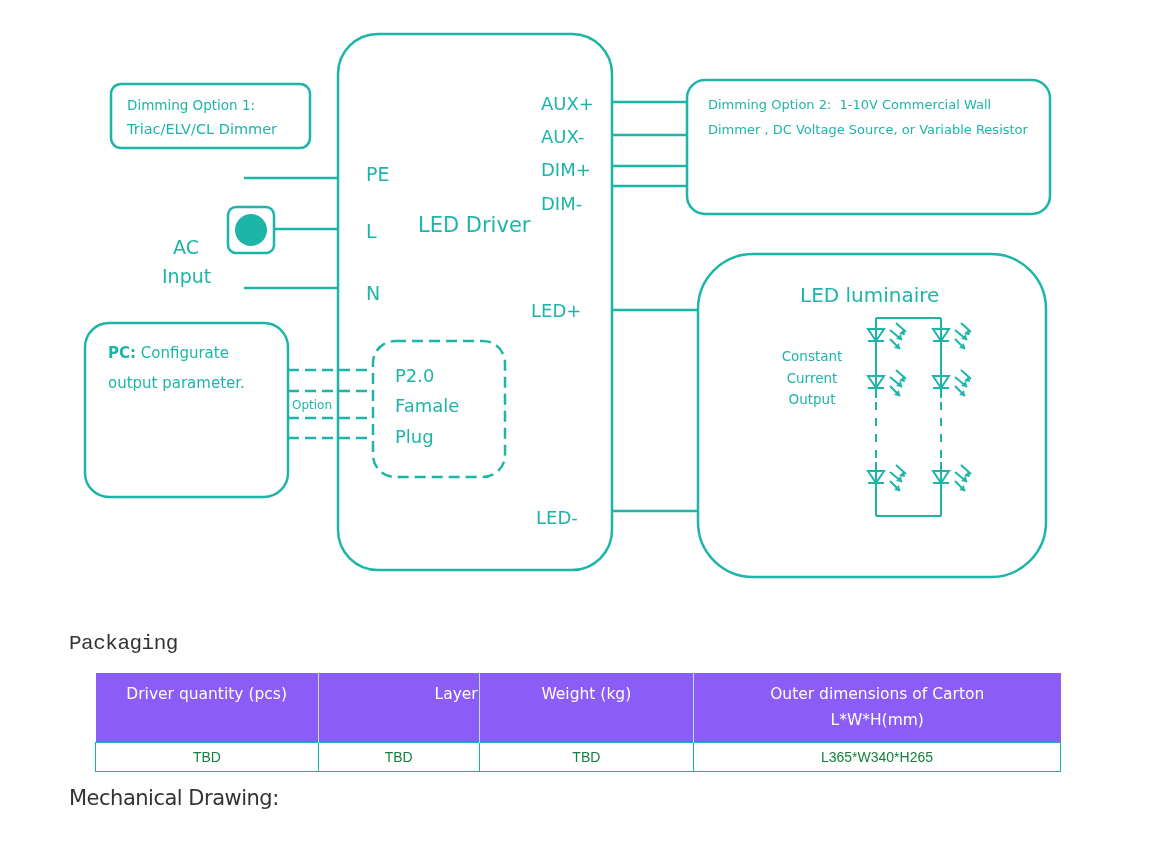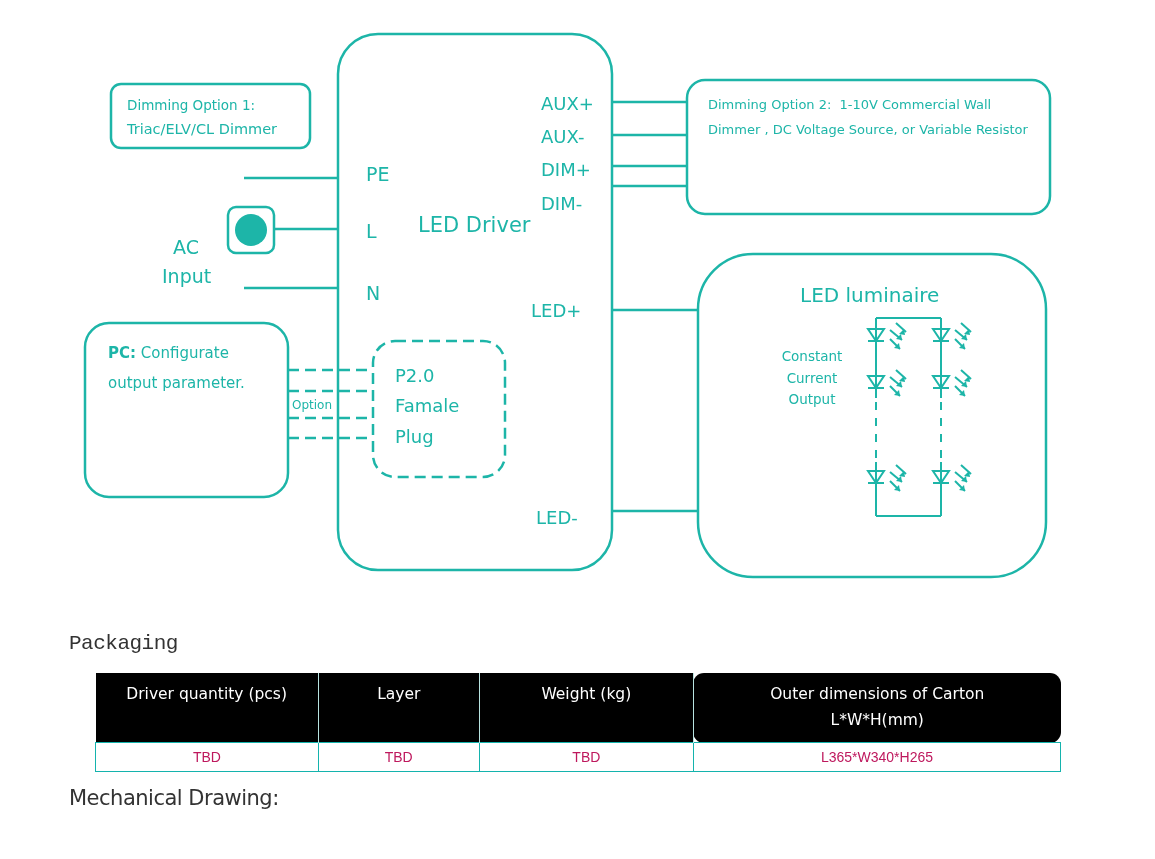--- a/index.html
+++ b/index.html
@@ -6,27 +6,27 @@
   body { width: 1155px; height: 859px; position: relative; overflow: hidden;
          font-family: "DejaVu Sans", "Liberation Sans", sans-serif; }
   #diagram { position: absolute; left: 0; top: 0; }
   .teal-text { fill: #1db5a8; font-family: "DejaVu Sans", sans-serif; }
   .section-title { position: absolute; left: 69px; font-size: 21px; color: #333333;
                    letter-spacing: -0.5px; font-family: "DejaVu Sans", sans-serif; }
   #pkg-title { top: 632px; font-family: Liberation Mono, monospace; }
   #mech-title { top: 786px; }
   table.pkg { position: absolute; left: 95px; top: 673px; width: 966px; border-collapse: collapse;
               font-family: "DejaVu Sans", sans-serif; }
-  table.pkg th { background: #000000; color: #ffffff; font-weight: normal; font-size: 15.5px;
+  table.pkg th { background: #8b5cf6; color: #ffffff; font-weight: normal; font-size: 15.5px;
                  height: 60px; vertical-align: top; padding-top: 8px; line-height: 26px;
                  border-right: 1px solid #b8e3e0; }
-  table.pkg th:last-child { border-right: none; border-radius: 11px; }
-  table.pkg td { font-family: "Liberation Sans", sans-serif; font-size: 14px; color: #be185d; text-align: center;
+  table.pkg th:last-child { border-right: none; }
+  table.pkg td { font-family: "Liberation Sans", sans-serif; font-size: 14px; color: #15803d; text-align: center;
                  height: 28px; border: 1px solid #14b3ad; padding: 0; }
-  .c1 { width: 223px; } .c2 { width: 160px; } .c3 { width: 214px; } .c4 { width: 369px; }
+  .c1 { width: 223px; } .c2 { width: 160px; text-align: right; } .c3 { width: 214px; } .c4 { width: 369px; }
 </style>
 </head>
 <body>
 
 <svg id="diagram" width="1155" height="620" viewBox="0 0 1155 620">
   <defs>
     <g id="led-sym">
       <polygon points="-8,-9 8,-9 0,3" fill="none" stroke="#1db5a8" stroke-width="2"></polygon>
       <line x1="-8" y1="3" x2="8" y2="3" stroke="#1db5a8" stroke-width="2"></line>
       <line x1="0" y1="-16" x2="0" y2="-9" stroke="#1db5a8" stroke-width="2"></line>

